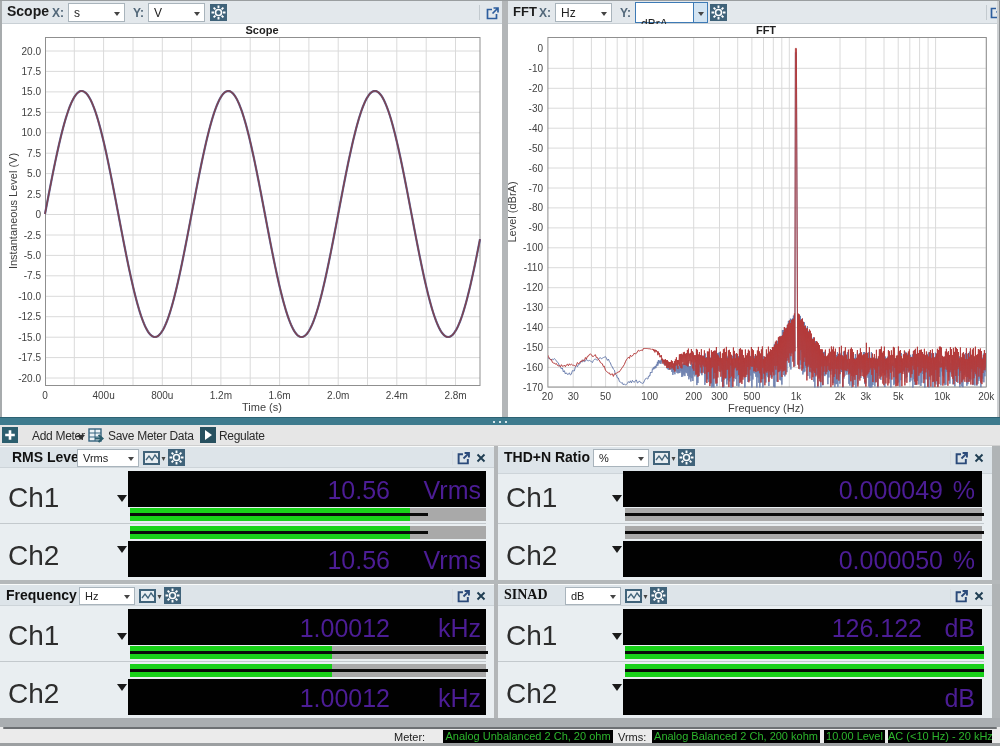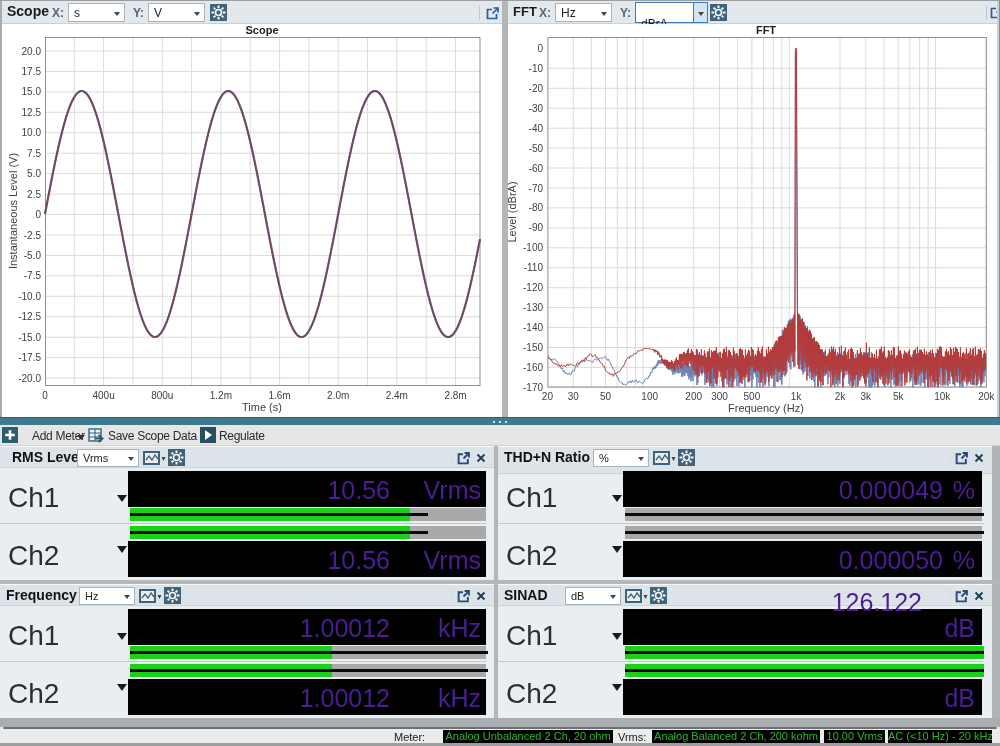--- a/index.html
+++ b/index.html
@@ -156,21 +156,21 @@
       <rect width="16" height="16" fill="#2c5e6e"></rect>
       <path d="M8 3.2 V12.8 M3.2 8 H12.8" stroke="#fff" stroke-width="2.6"></path>
     </svg>
 <span class="abs" style="left:21px;top:4px;letter-spacing:-0.3px;margin-left:11px;">Add Meter</span>
 <span class="abs" style="left:77px;top:10px;width:0;height:0;border-left:4px solid transparent;border-right:4px solid transparent;border-top:5px solid #333;"></span>
 <svg class="abs" style="left:88px;top:2px;" width="17" height="17" viewBox="0 0 17 17">
       <rect x="1" y="2" width="12" height="12" fill="#eef3f6" stroke="#35637e" stroke-width="1.4"></rect>
       <path d="M1 6 H13 M1 10 H13 M7 2 V14" stroke="#35637e" stroke-width="1"></path>
       <path d="M7 11.5 L13.5 11.5 M10.5 8 L14.5 11.5 L10.5 15" stroke="#2c5e6e" stroke-width="2" fill="none"></path>
     </svg>
-<span class="abs" style="left:108px;top:4px;letter-spacing:-0.3px;">Save Scope Data</span>
+<span class="abs" style="left:108px;top:4px;letter-spacing:-0.3px;">Save Meter Data</span>
 <div class="abs" style="left:200px;top:2px;width:16px;height:16px;background:#27505f;">
       <span style="position:absolute;left:5px;top:3px;width:0;height:0;border-left:7px solid #fff;border-top:5px solid transparent;border-bottom:5px solid transparent;"></span>
     </div>
 <span class="abs" style="left:219px;top:4px;letter-spacing:-0.3px;">Regulate</span>
 </div>
 <div class="abs" style="left:0px;top:446px;width:494px;height:134px;background:#e9eef1;"></div>
 <div class="meterhdr" style="left:0px;top:446px;width:494px;height:22px;">
 <span class="mh-title" style="left:6px;top:2px;padding-left:6px;">RMS Level</span>
 <div class="combo" style="left:77px;top:2px;width:62px;height:18px;font-size:11px;">Vrms<span class="car" style="top:7px;"></span></div>
 <svg class="abs" style="left:143px;top:3px;" width="23" height="16" viewBox="0 0 23 16">
@@ -290,21 +290,21 @@
 <div class="bar" style="left:130px;top:646px;width:356px;">
     <div class="fill" style="width:202px;"></div>
     <div class="mid" style="width:358px;"></div>
   </div>
 <div class="bar" style="left:130px;top:664px;width:356px;">
     <div class="fill" style="width:202px;"></div>
     <div class="mid" style="width:358px;"></div>
   </div>
 <div class="abs" style="left:498px;top:584px;width:494px;height:134px;background:#e9eef1;"></div>
 <div class="meterhdr" style="left:498px;top:584px;width:494px;height:22px;">
-<span class="mh-title" style="left:6px;top:2px;">SINAD</span>
+<span class="mh-title" style="left:6px;top:2px;font-family:Liberation Serif, serif;">SINAD</span>
 <div class="combo" style="left:67px;top:2px;width:56px;height:18px;font-size:11px;">dB<span class="car" style="top:7px;"></span></div>
 <svg class="abs" style="left:127px;top:3px;" width="23" height="16" viewBox="0 0 23 16">
       <rect x="0" y="1" width="17" height="14" fill="#40637a"></rect>
       <rect x="2" y="3" width="13" height="10" fill="#e8eef2"></rect>
       <path d="M3 10 L6 6 L9 10 L12 5 L15 9" stroke="#40637a" stroke-width="1.3" fill="none"></path>
       <path d="M18.5 7 l4 0 l-2 4 z" fill="#444"></path>
     </svg>
 <div class="gear" style="left:152px;top:2px;"><svg width="17" height="17" viewBox="0 0 17 17">
         <circle cx="8.5" cy="8.5" r="3.0" fill="none" stroke="#fff" stroke-width="1.6"></circle>
         <path d="M12.9 8.5 L15.5 8.5 M11.6 11.6 L13.4 13.4 M8.5 12.9 L8.5 15.5 M5.4 11.6 L3.6 13.4 M4.1 8.5 L1.5 8.5 M5.4 5.4 L3.6 3.6 M8.5 4.1 L8.5 1.5 M11.6 5.4 L13.4 3.6" stroke="#fff" stroke-width="1.9"></path>
@@ -318,21 +318,21 @@
       <path d="M1.5 1.5 L8.5 8.5 M8.5 1.5 L1.5 8.5" stroke="#1f3d52" stroke-width="1.9"></path>
     </svg>
 </div>
 <span class="chlbl" style="left:506px;top:620px;">Ch1</span>
 <span class="chlbl" style="left:506px;top:678px;">Ch2</span>
 <span class="caret" style="left:612px;top:633px;"></span>
 <span class="caret" style="left:612px;top:684px;"></span>
 <div class="sep" style="left:498px;top:661px;width:486px;"></div>
 <div class="disp" style="left:623px;top:609px;width:359px;height:36px;"></div>
 <div class="disp" style="left:623px;top:679px;width:359px;height:36px;"></div>
-<span class="val" style="left:623px;top:588px;width:299px;">126.122</span>
+<span class="val" style="left:623px;top:614px;width:299px;">126.122</span>
 <span class="val" style="left:623px;top:614px;width:352px;">dB</span>
 <span class="val" style="left:623px;top:716px;width:299px;">126.003</span>
 <span class="val" style="left:623px;top:684px;width:352px;">dB</span>
 <div class="bar" style="left:625px;top:646px;width:357px;">
     <div class="fill" style="width:359px;"></div>
     <div class="mid" style="width:359px;"></div>
   </div>
 <div class="bar" style="left:625px;top:664px;width:357px;">
     <div class="fill" style="width:359px;"></div>
     <div class="mid" style="width:359px;"></div>
@@ -340,14 +340,14 @@
 <div class="abs" style="left:494px;top:446px;width:4px;height:272px;background:#b3b6b8;"></div>
 <div class="abs" style="left:992px;top:446px;width:8px;height:272px;background:#b0b4b6;"></div>
 <div class="abs" style="left:0px;top:580px;width:1000px;height:4px;background:#b4b8ba;"></div>
 <div class="abs" style="left:0px;top:718px;width:1000px;height:9px;background:#aaaeb1;"></div>
 <div class="abs" style="left:0px;top:727px;width:1000px;height:19px;background:#ebebeb;"></div>
 <div class="abs" style="left:3px;top:727px;width:994px;height:2px;background:#6d7073;border-radius:2px;"></div>
 <span class="slabel" style="left:394px;">Meter:</span>
 <div class="badge" style="left:443px;width:170px;">Analog Unbalanced 2 Ch, 20 ohm</div>
 <span class="slabel" style="left:618px;">Vrms:</span>
 <div class="badge" style="left:652px;width:168px;">Analog Balanced 2 Ch, 200 kohm</div>
-<div class="badge" style="left:824px;width:61px;">10.00 Vrms</div>
+<div class="badge" style="left:824px;width:61px;">10.00 Level</div>
 <div class="badge" style="left:888px;width:104px;">AC (&lt;10 Hz) - 20 kHz</div>
 <div class="abs" style="left:0;top:743px;width:1000px;height:3px;background:#9c9fa1;"></div>
 </body></html>

